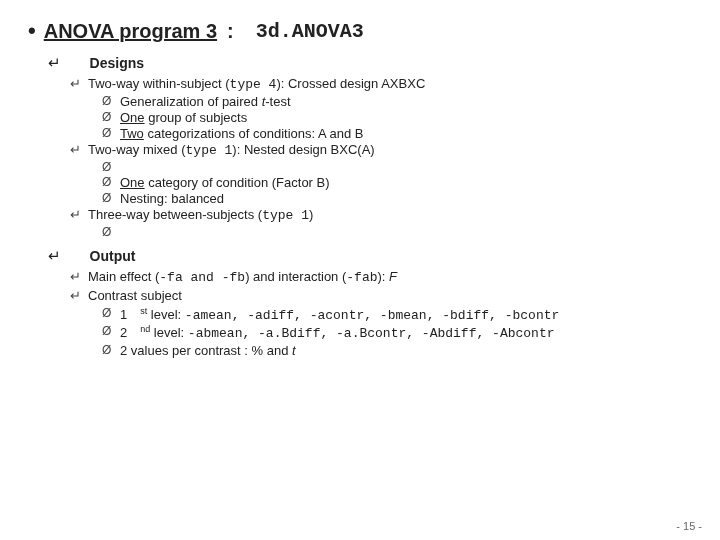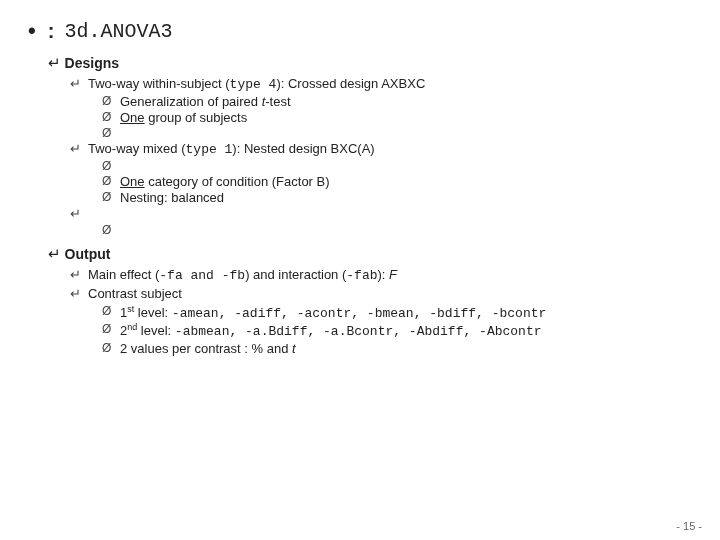--- a/index.html
+++ b/index.html
@@ -37,21 +37,22 @@
       text-decoration: underline;
     }
     .colon {
       font-size: 20px;
       font-weight: bold;
       margin: 0 4px;
     }
     .mono-title {
       font-family: 'Courier New', Courier, monospace;
       font-size: 20px;
-      font-weight: normal;
+      font-weight: bold;
+      margin-left: 12px;
     }
     .section-l1 {
       margin-left: 20px;
       margin-bottom: 4px;
     }
     .l2-item {
       margin-left: 22px;
       margin-bottom: 2px;
       display: flex;
       align-items: flex-start;
@@ -93,20 +94,21 @@
     .output-l2 {
       margin-left: 22px;
       margin-bottom: 3px;
       display: flex;
       align-items: flex-start;
       gap: 4px;
     }
     .sup-text {
       font-size: 9px;
       vertical-align: super;
+      margin-left: 13px;
     }
     .page-num {
       position: absolute;
       bottom: 8px;
       right: 18px;
       font-size: 11px;
       color: #666;
       margin-top: 23px;
     }
     .designs-row {
@@ -115,29 +117,31 @@
       gap: 4px;
       margin-bottom: 4px;
     }
     .designs-arrow {
       font-size: 15px;
       color: #222;
     }
     .designs-label {
       font-size: 14px;
       font-weight: bold;
+      margin-left: 25px;
     }
   </style>
 </head>
 <body>
 
 <div class="page">
 
   <div class="main-title">
     <span class="bullet-dot">•</span>
+    <span class="title-text">ANOVA program 3</span>
     <span class="colon">:</span>
     <span class="mono-title">3d.ANOVA3</span>
   </div>
 
   <div class="section-l1">
     <div class="designs-row">
       <span class="designs-arrow">↵</span>
       <span class="designs-label">Designs</span>
     </div>
 
@@ -148,40 +152,42 @@
     <div class="l3-item">
       <span class="l3-arrow">Ø</span>
       <span class="l3-text">Generalization of paired <em>t</em>-test</span>
     </div>
     <div class="l3-item">
       <span class="l3-arrow">Ø</span>
       <span class="l3-text"><u>One</u> group of subjects</span>
     </div>
     <div class="l3-item">
       <span class="l3-arrow">Ø</span>
+      <span class="l3-text"><u>Two</u> categorizations of conditions: A and B</span>
     </div>
 
     <div class="l2-item">
       <span class="l2-arrow">↵</span>
       <span class="l2-text">Two-way mixed (<span class="mono">type 1</span>): Nested design BXC(A)</span>
     </div>
     <div class="l3-item">
       <span class="l3-arrow">Ø</span>
     </div>
     <div class="l3-item">
       <span class="l3-arrow">Ø</span>
       <span class="l3-text"><u>One</u> category of condition (Factor B)</span>
     </div>
     <div class="l3-item">
       <span class="l3-arrow">Ø</span>
       <span class="l3-text">Nesting: balanced</span>
     </div>
 
     <div class="l2-item">
       <span class="l2-arrow">↵</span>
+      <span class="l2-text">Three-way between-subjects (<span class="mono">type 1</span>)</span>
     </div>
     <div class="l3-item">
       <span class="l3-arrow">Ø</span>
     </div>
   </div>
 
   <div class="output-section">
     <div class="designs-row">
       <span class="designs-arrow">↵</span>
       <span class="designs-label">Output</span>

